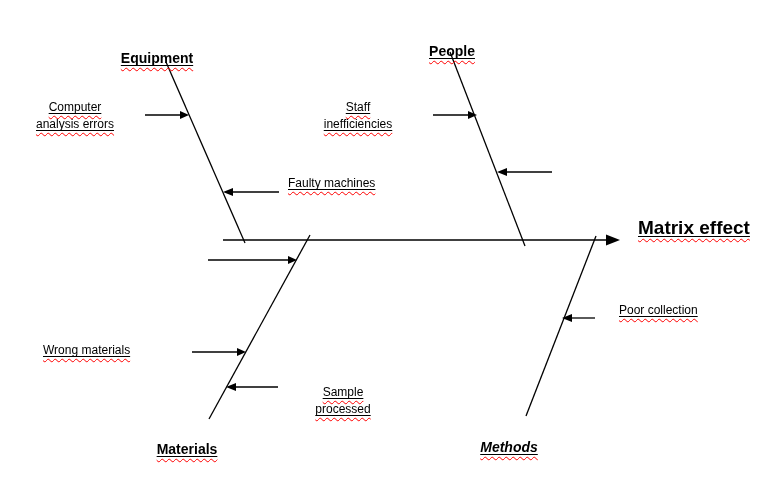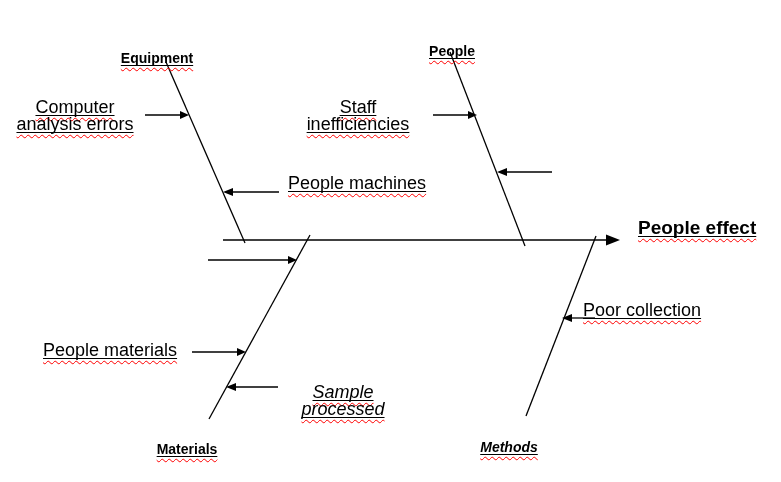--- a/index.html
+++ b/index.html
@@ -16,21 +16,21 @@
     color: #000000;
     overflow: hidden;
   }
   #fishbone-svg {
     position: absolute;
     left: 0;
     top: 0;
   }
   .lbl {
     position: absolute;
-    font-size: 18px;
+    font-size: 12px;
     line-height: 17px;
     text-align: center;
     white-space: pre-line;
   }
   .lbl.single { white-space: nowrap; }
   .cat {
     font-weight: bold;
     font-size: 14px;
   }
   .effect {
@@ -101,41 +101,41 @@
     <span class="u"><span class="w">People</span></span>
   </div>
   <div class="lbl cat" style="left:137px; top:424px; width:100px;">
     <span class="u"><span class="w">Materials</span></span>
   </div>
   <div class="lbl cat" style="left:459px; top:422px; width:100px;font-style:italic;">
     <span class="u"><span class="w">Methods</span></span>
   </div>
 
   <div class="lbl effect single" style="left:638px; top:217px;">
-    <span class="u"><span class="w">People effect</span></span>
+    <span class="u"><span class="w">Matrix effect</span></span>
   </div>
 
   <div class="lbl" style="left:15px; top:82px; width:120px;">
     <span class="u"><span class="w">Computer
 analysis errors</span></span>
   </div>
   <div class="lbl single" style="left:288px; top:175px;">
-    <span class="u"><span class="w">People machines</span></span>
+    <span class="u"><span class="w">Faulty machines</span></span>
   </div>
 
   <div class="lbl" style="left:298px; top:82px; width:120px;">
     <span class="u"><span class="w">Staff
 inefficiencies</span></span>
   </div>
 
   <div class="lbl single" style="left:43px; top:342px;">
-    <span class="u"><span class="w">People materials</span></span>
+    <span class="u"><span class="w">Wrong materials</span></span>
   </div>
-  <div class="lbl" style="left:283px; top:367px; width:120px;font-style:italic;">
+  <div class="lbl" style="left:283px; top:367px; width:120px;">
     <span class="u"><span class="w">Sample
 processed</span></span>
   </div>
 
-  <div class="lbl single" style="left:583px; top:302px;">
+  <div class="lbl single" style="left:619px; top:302px;">
     <span class="u"><span class="w">Poor collection</span></span>
   </div>
 
 </div>
 
 </body></html>

